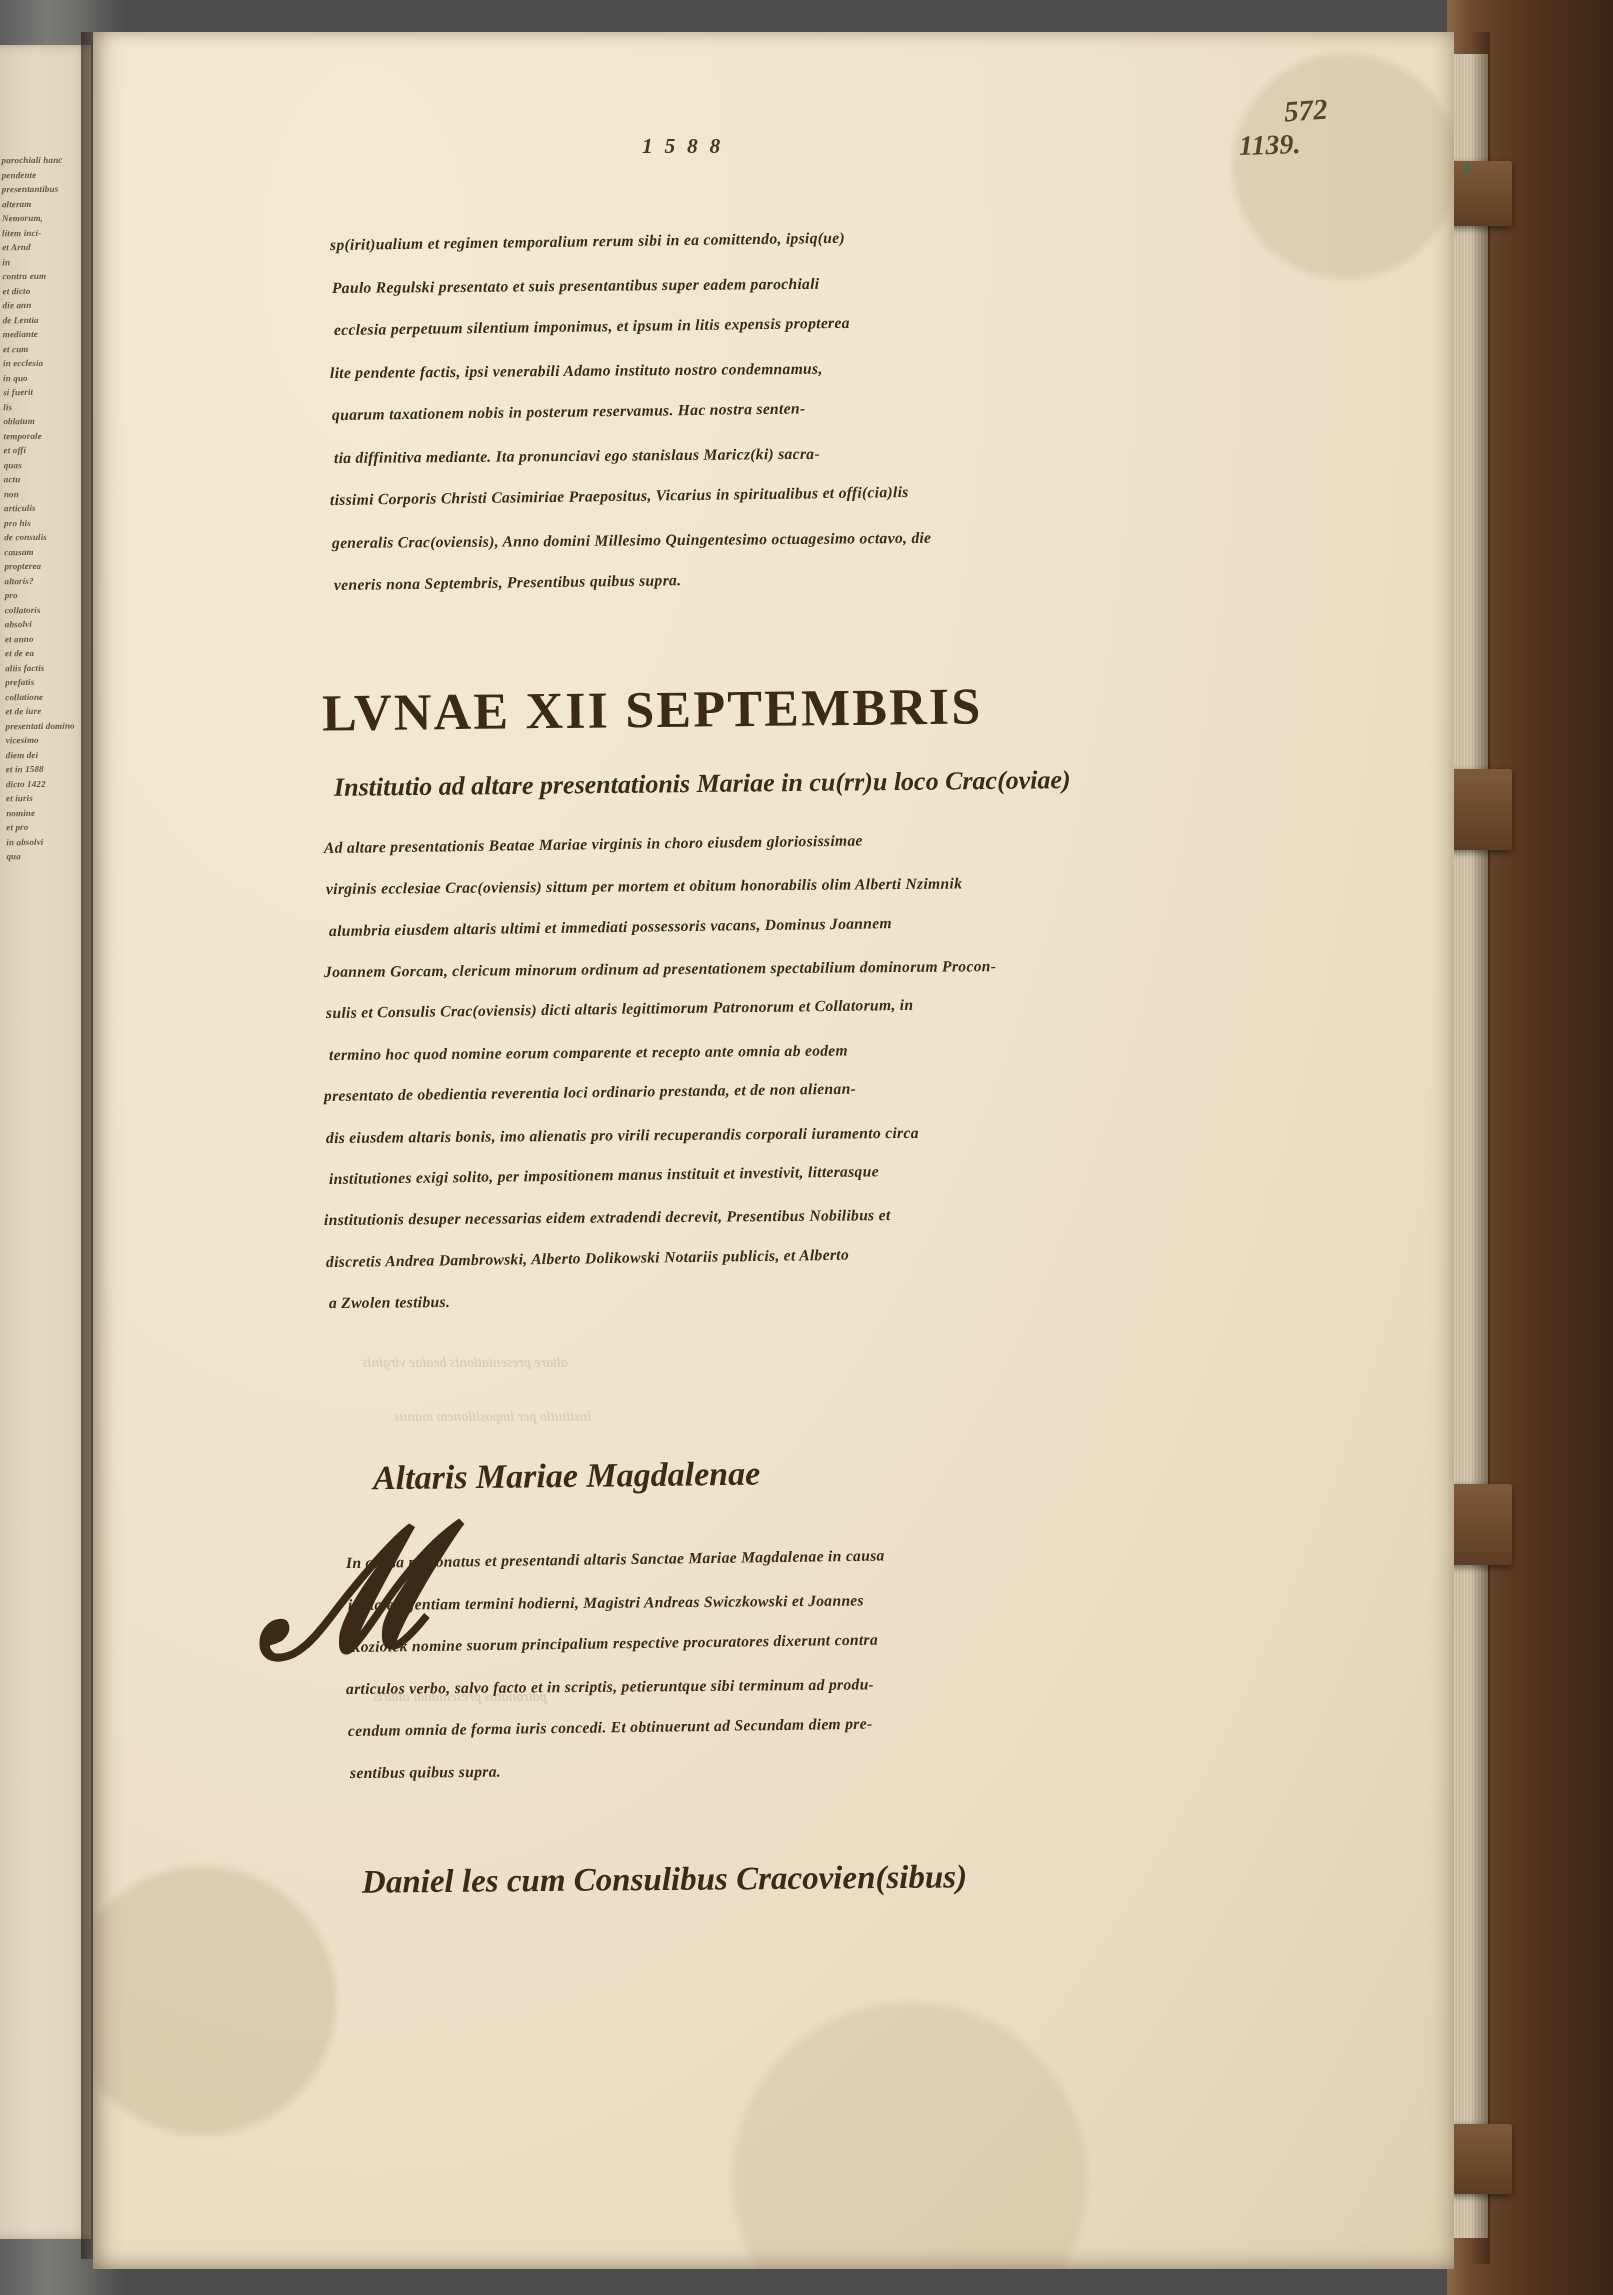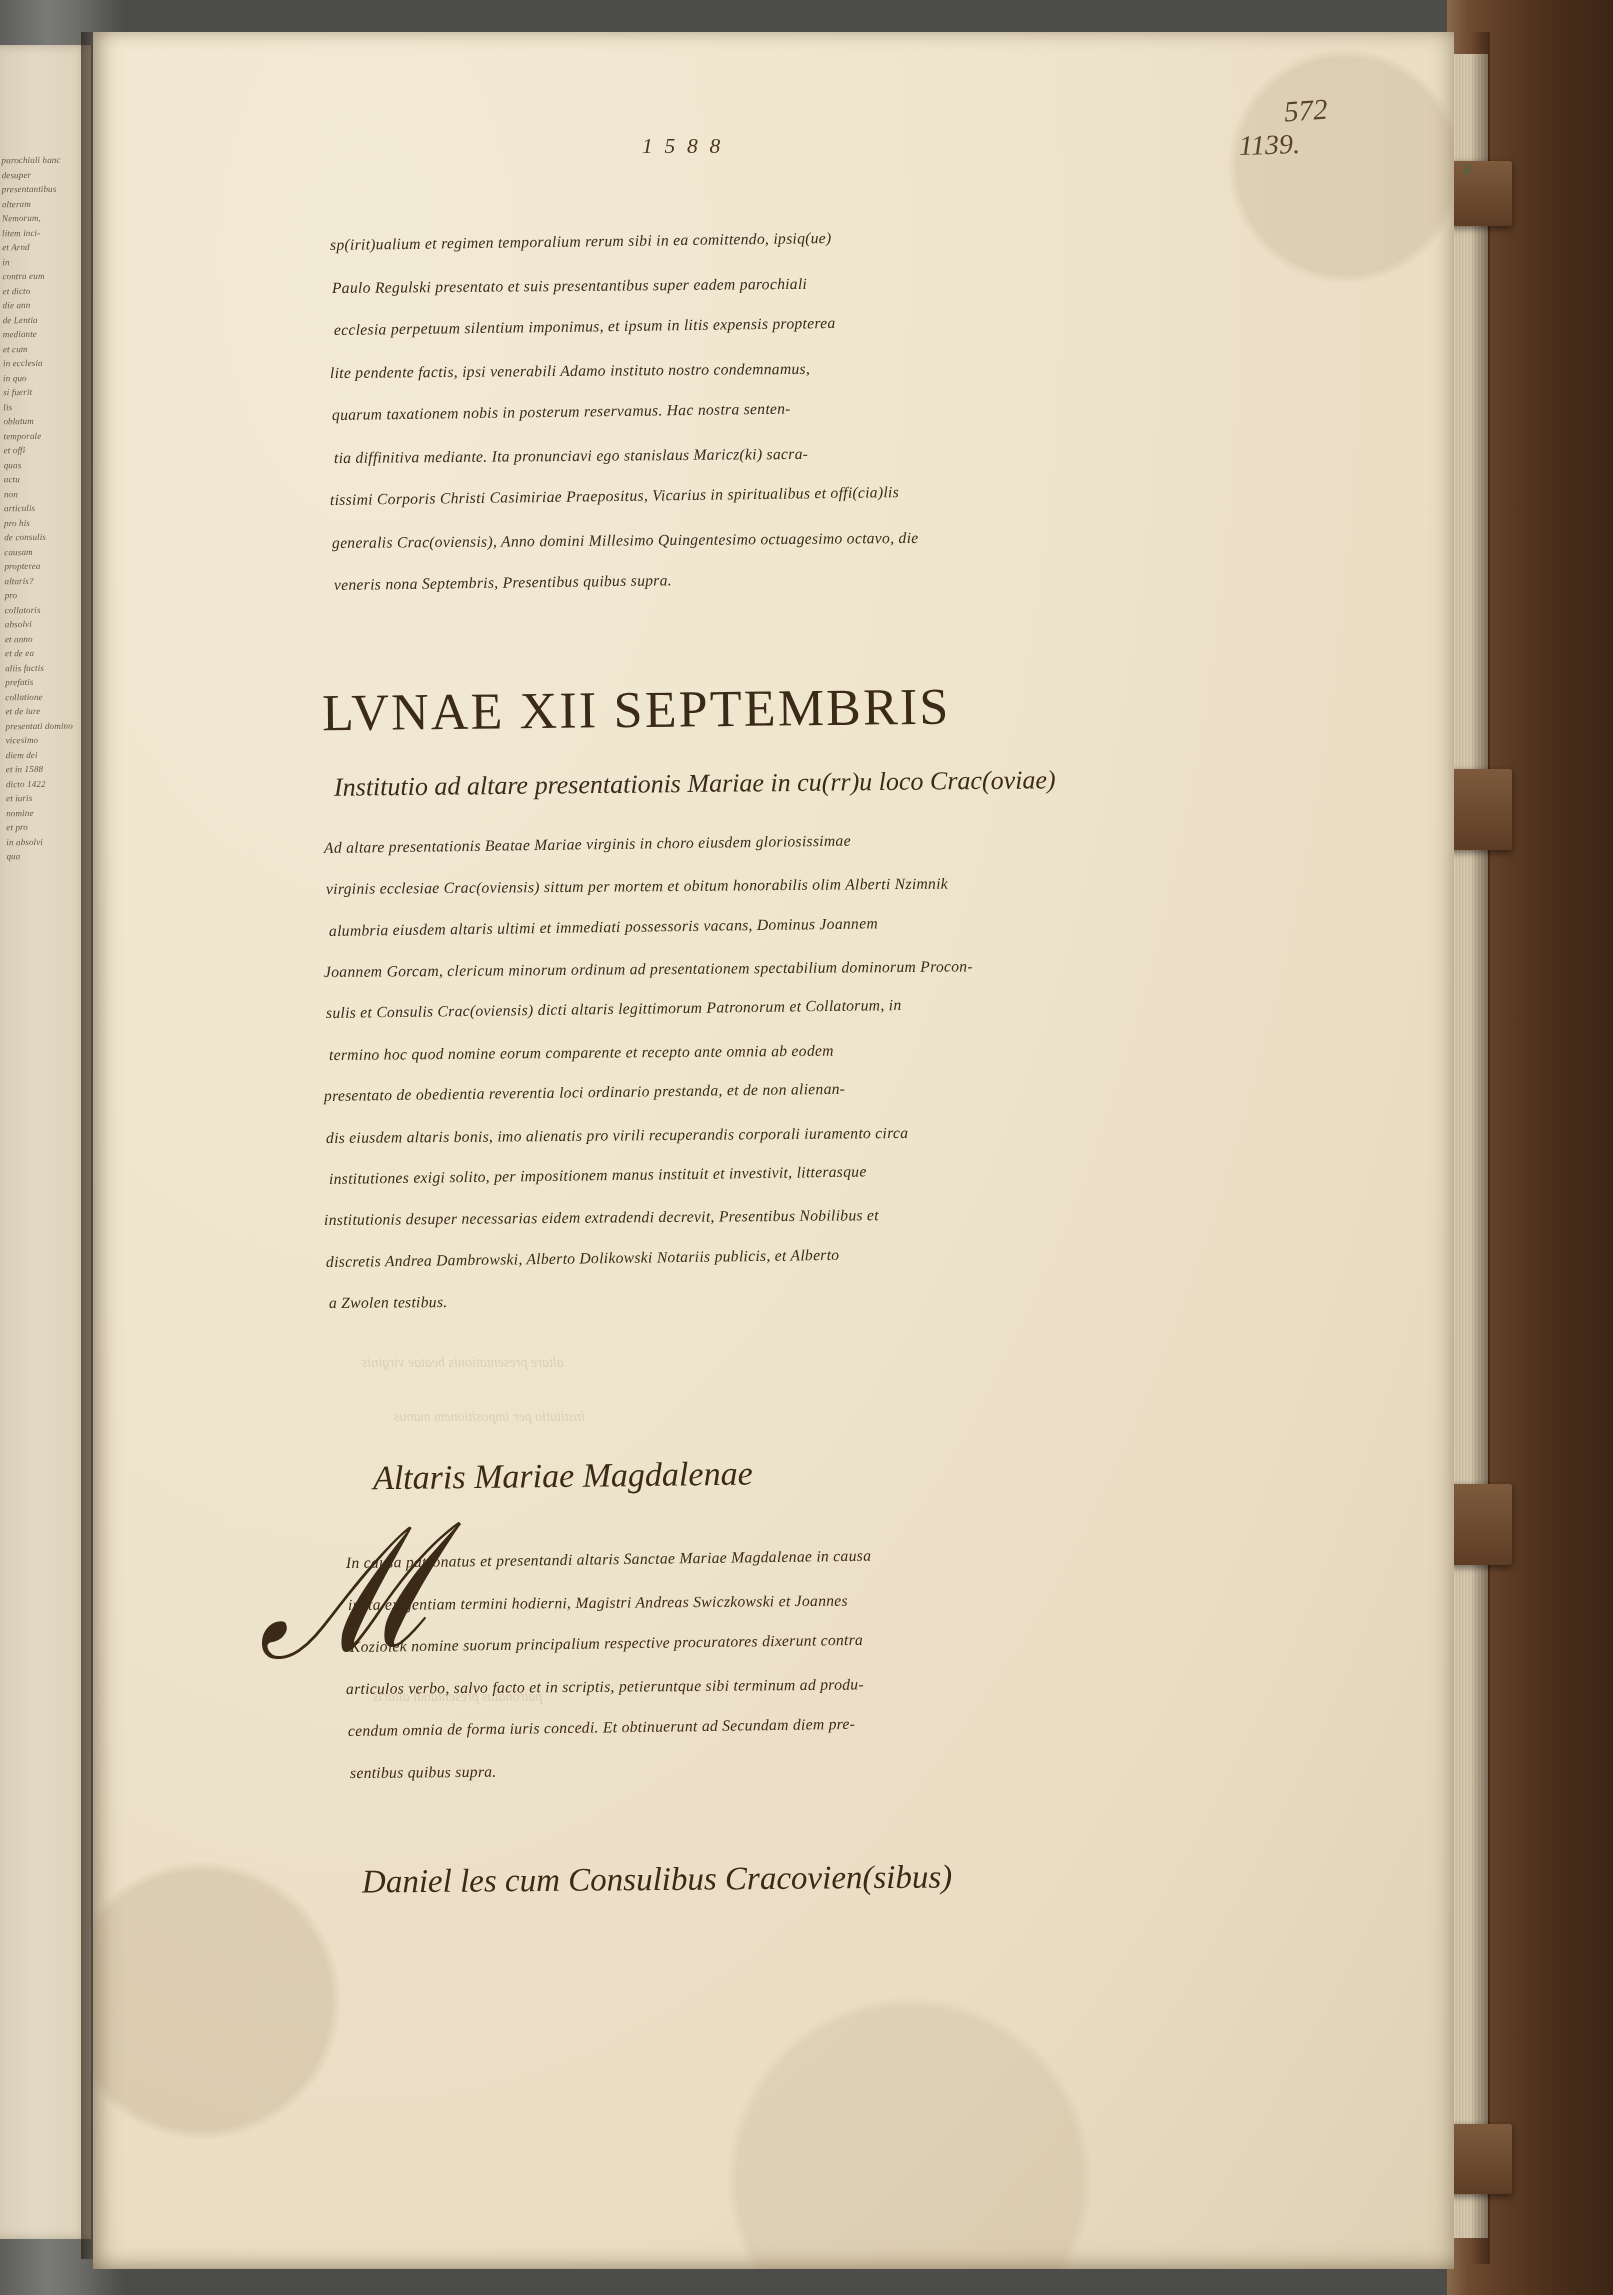--- a/index.html
+++ b/index.html
@@ -13,20 +13,21 @@
     overflow: hidden;
     font-family: "Liberation Serif", serif;
   }
 
   #scan {
     position: relative;
     width: 1614px;
     height: 2295px;
     background: #6d6d6c;
     overflow: hidden;
+    font-weight: bold;
   }
 
   
   .bg-left-dark {
     position: absolute;
     left: 0; top: 0;
     width: 1614px; height: 2295px;
     background:
       linear-gradient(90deg,#5e5d5b 0px,#6a6a68 21.5px,#7a7a77 48px,#6f6f6c 75px,#5b5b59 102px,#4c4c4a 124px);
   }
@@ -188,21 +189,21 @@
 </head>
 <body>
 
 <div id="scan">
 
   <div class="bg-left-dark"></div>
 
   <div class="verso">
     <div class="marg" id="verso-marg" style="top: 108px;">
         <i>parochiali hanc</i>
-        <i>desuper</i>
+        <i>pendente</i>
         <i>presentantibus</i>
         <i>alteram</i>
         <i>Nemorum,</i>
         <i>litem inci-</i>
         <i>et Arnd</i>
         <i>in</i>
         <i>contra eum</i>
         <i>et dicto</i>
         <i>die ann</i>
         <i>de Lentia</i>

